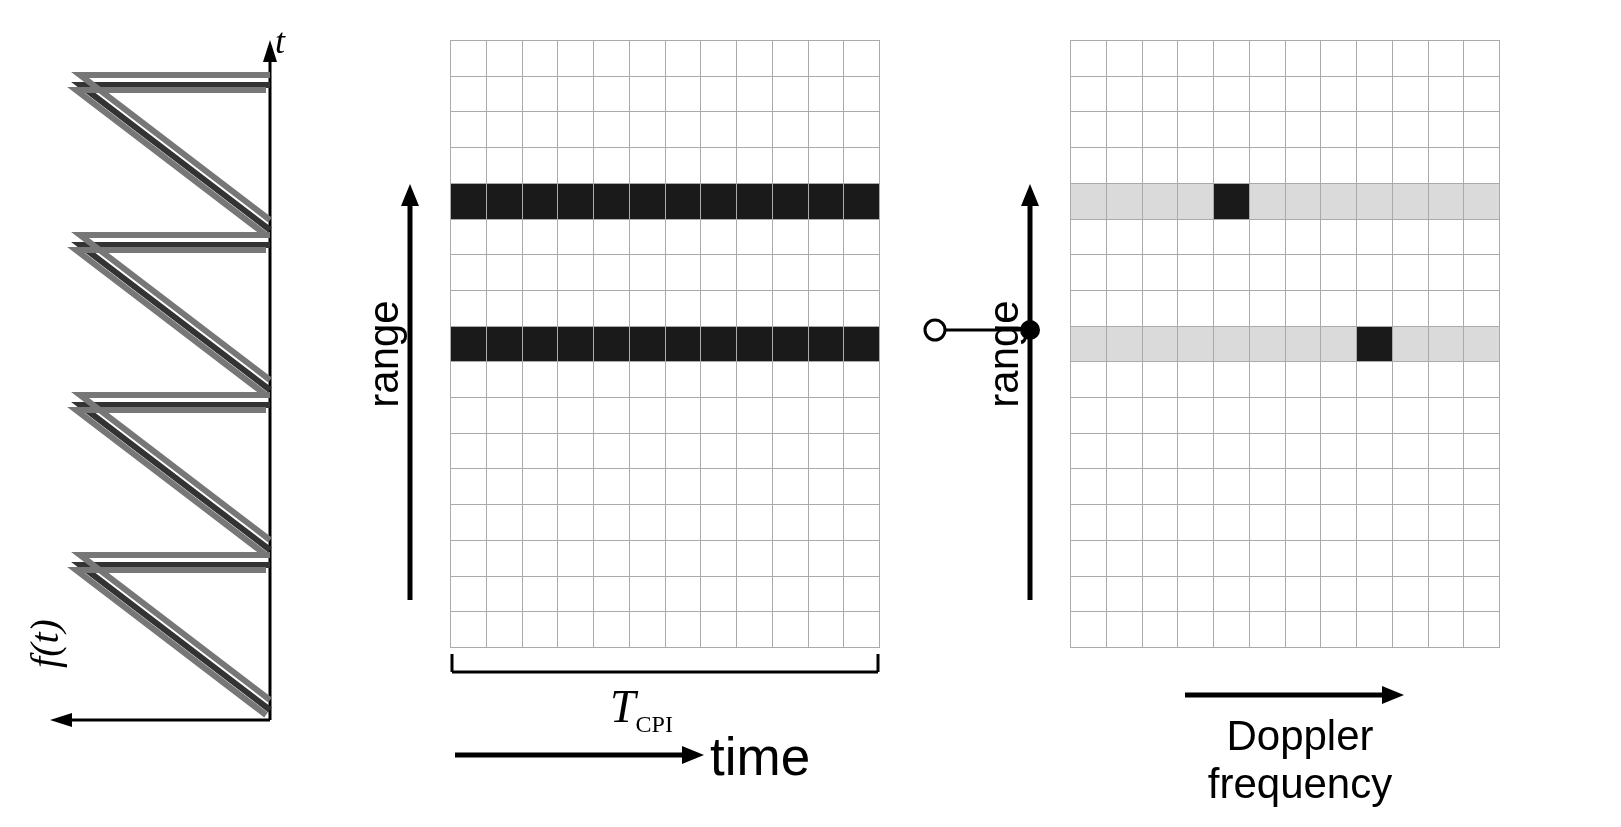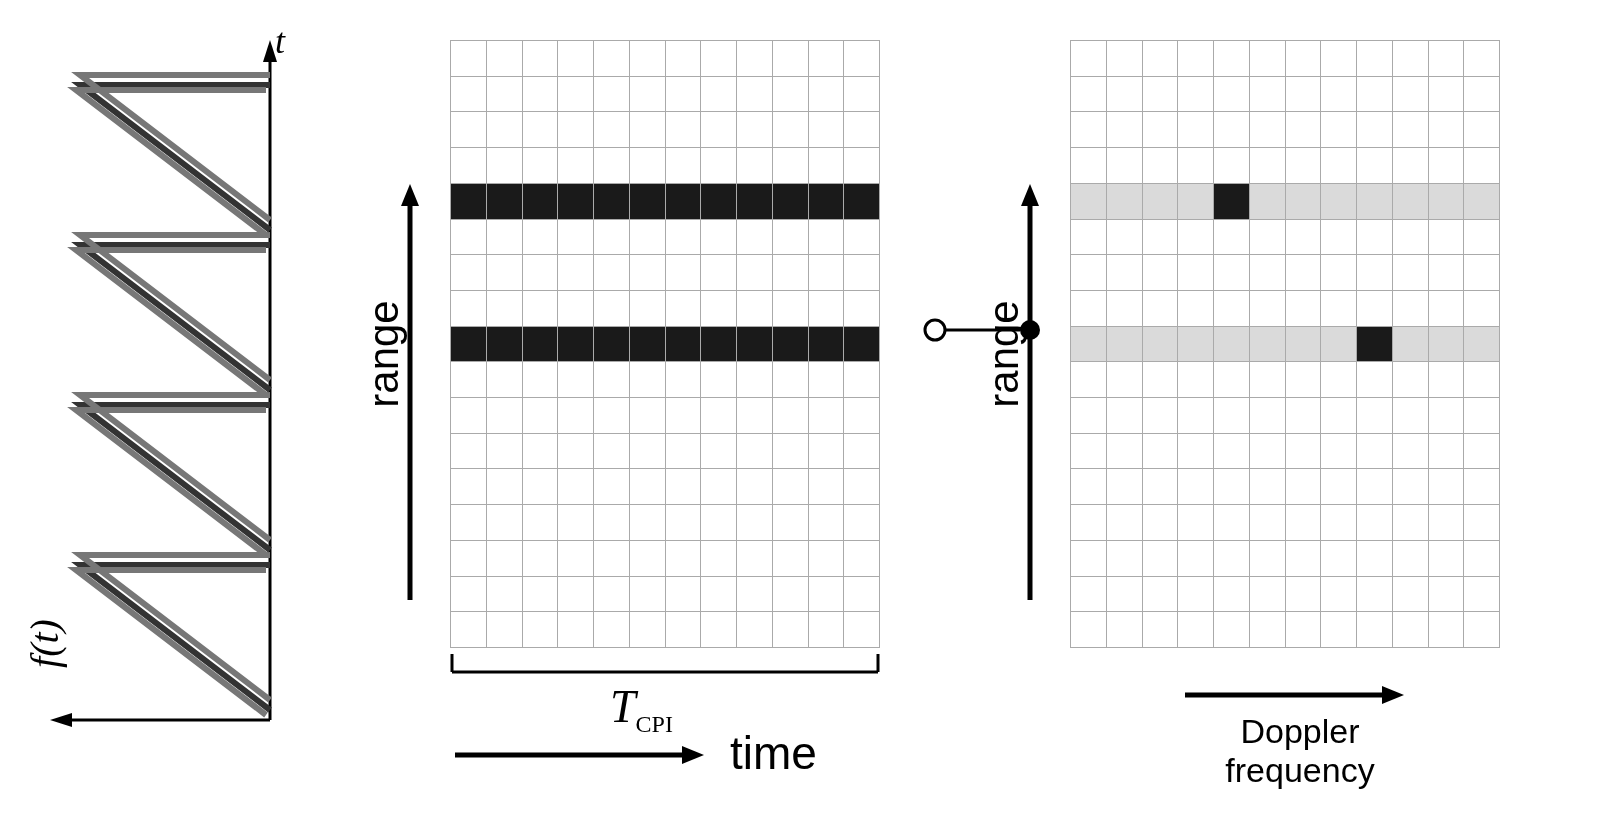--- a/index.html
+++ b/index.html
@@ -322,21 +322,21 @@
     <line x1="2" y1="0" x2="2" y2="18" stroke="black" stroke-width="3"></line>
     <line x1="428" y1="0" x2="428" y2="18" stroke="black" stroke-width="3"></line>
     <line x1="2" y1="18" x2="428" y2="18" stroke="black" stroke-width="3"></line>
   </svg>
   <div style="position:absolute; left:230px; top:640px; font-size:46px; font-style:italic; font-family:'Times New Roman',serif;"><span style="font-style:italic;">T</span><span style="font-size:24px; vertical-align:sub; font-style:normal;">CPI</span></div>
 
   <svg style="position:absolute; left:70px; top:700px;" width="260" height="30">
     <line x1="5" y1="15" x2="240" y2="15" stroke="black" stroke-width="5"></line>
     <polygon points="254,15 232,6 232,24" fill="black"></polygon>
   </svg>
-  <div style="position:absolute; left:350px; top:686px; font-size:46px; font-family:Arial,sans-serif;">time</div>
+  <div style="position:absolute; left:330px; top:686px; font-size:53px; font-family:Arial,sans-serif;">time</div>
 </div>
 
 <svg style="position:absolute; left:920px; top:310px;" width="130" height="40">
   <circle cx="15" cy="20" r="10" fill="white" stroke="black" stroke-width="3"></circle>
   <line x1="25" y1="20" x2="100" y2="20" stroke="black" stroke-width="3"></line>
   <circle cx="110" cy="20" r="10" fill="black"></circle>
 </svg>
 
 <div class="panel3">
   <div style="position:absolute; left:-50px; top:290px; transform:rotate(-90deg); font-size:42px; font-family:Arial,sans-serif;">range</div>
@@ -549,14 +549,14 @@
       <div class="cell"></div>
       <div class="cell"></div>
       <div class="cell"></div>
       <div class="cell"></div>
     </div>
 
   <svg style="position:absolute; left:180px; top:640px;" width="230" height="30">
     <line x1="5" y1="15" x2="210" y2="15" stroke="black" stroke-width="5"></line>
     <polygon points="224,15 202,6 202,24" fill="black"></polygon>
   </svg>
-  <div style="position:absolute; left:200px; top:672px; font-size:34px; font-family:Arial,sans-serif; text-align:center; width:200px;">Doppler<br>frequency</div>
+  <div style="position:absolute; left:200px; top:672px; font-size:42px; font-family:Arial,sans-serif; text-align:center; width:200px;">Doppler<br>frequency</div>
 </div>
 
 </body></html>

